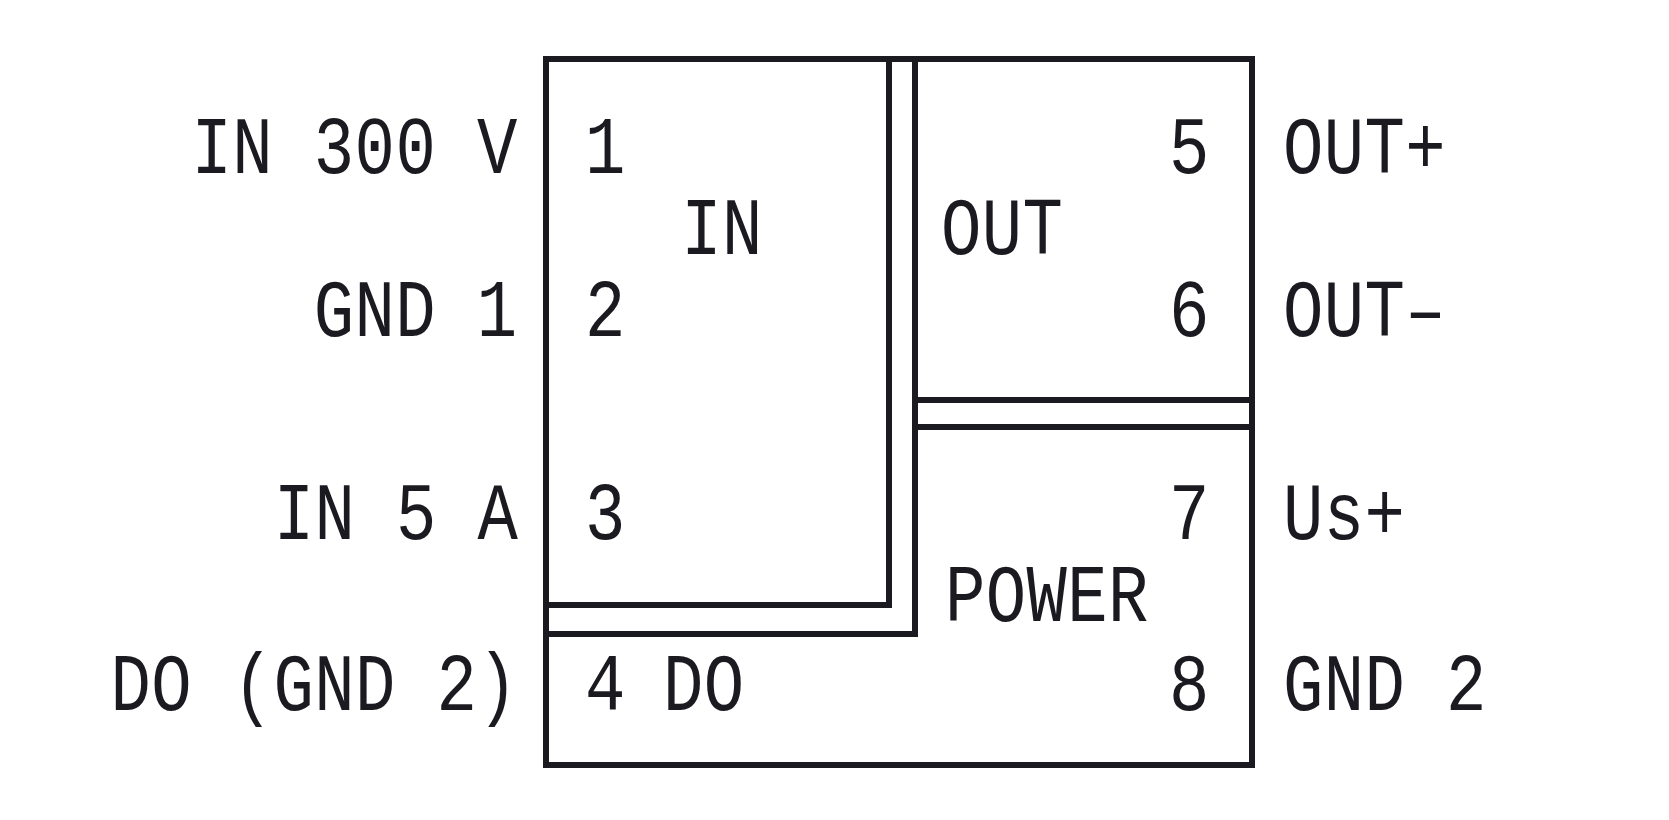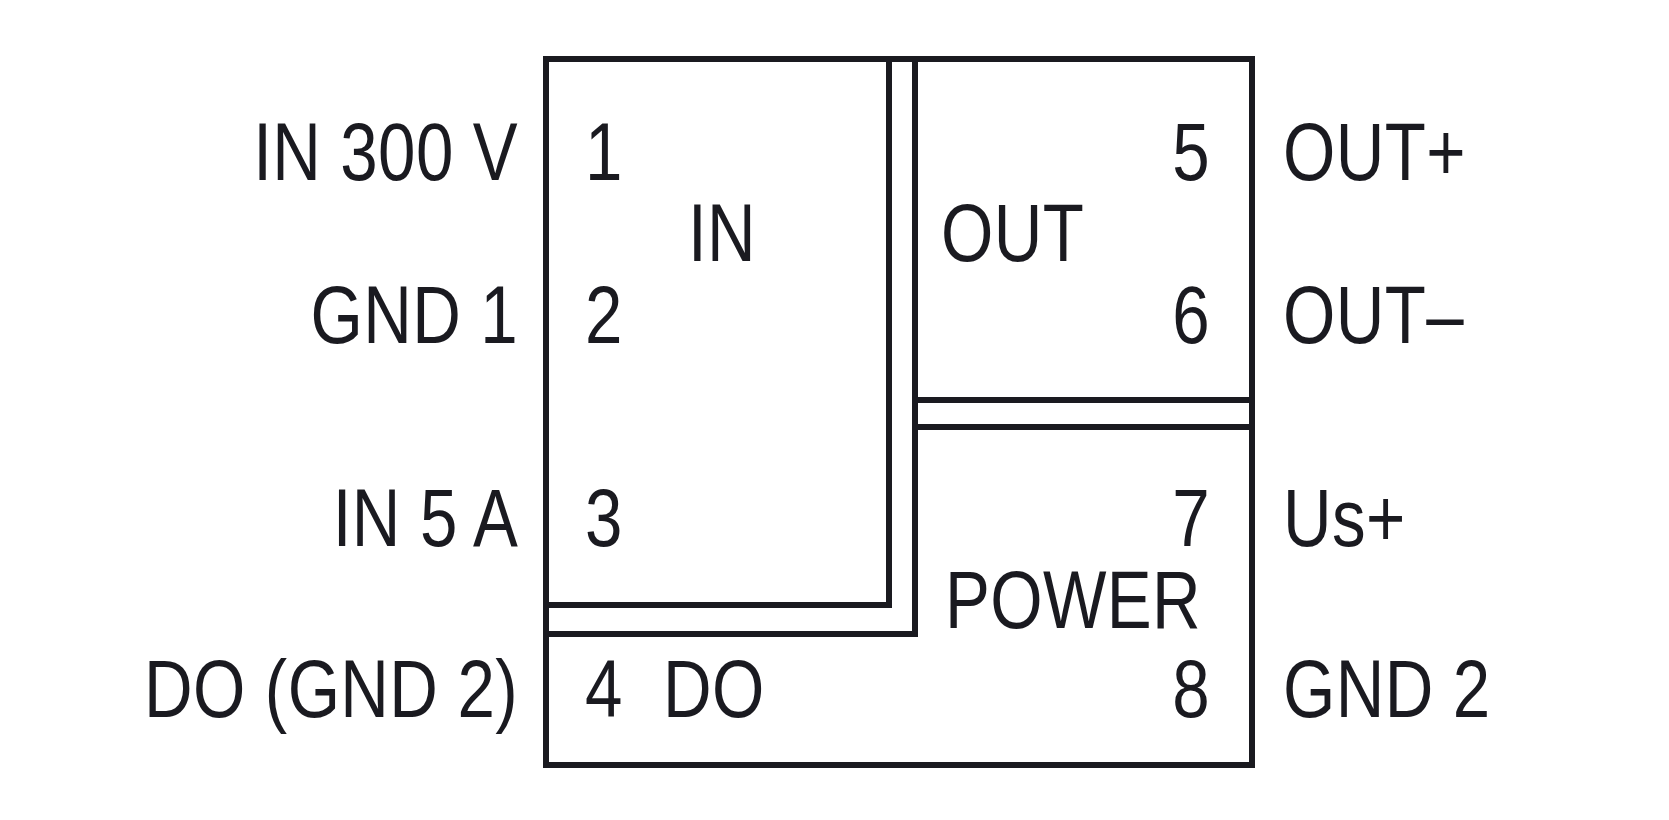--- a/index.html
+++ b/index.html
@@ -6,21 +6,21 @@
     margin: 0;
     padding: 0;
     background: #ffffff;
   }
   .canvas {
     position: relative;
     width: 1669px;
     height: 820px;
     background: #ffffff;
     overflow: hidden;
-    font-family: Liberation Sans, sans-serif;
+    font-family: Liberation Mono, monospace;
   }
   
   .ln {
     position: absolute;
     background: #1a1a20;
   }
   .outer-box {
     position: absolute;
     left: 543px; top: 56px;
     width: 712px; height: 712px;

